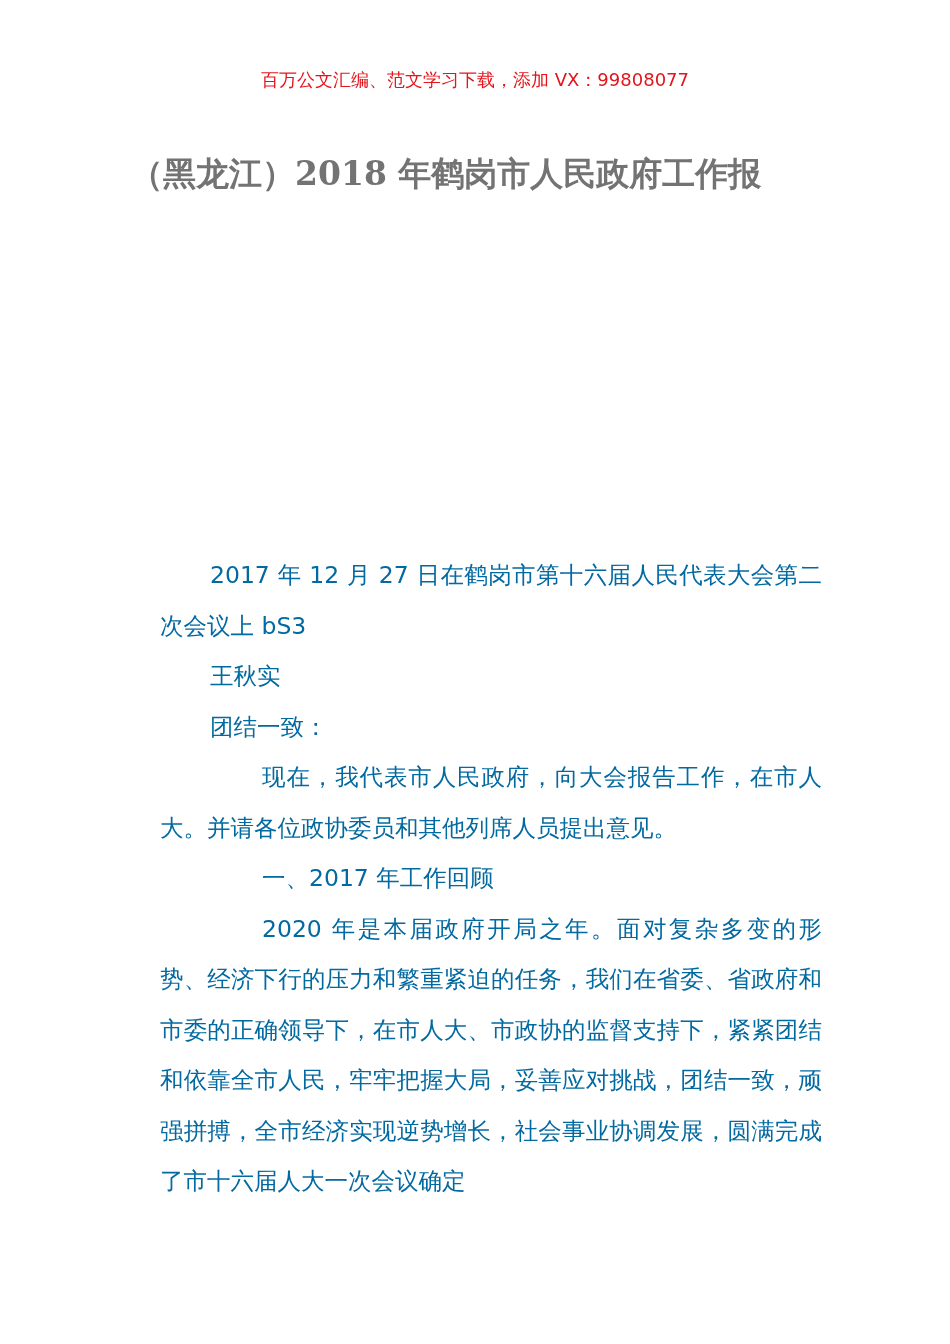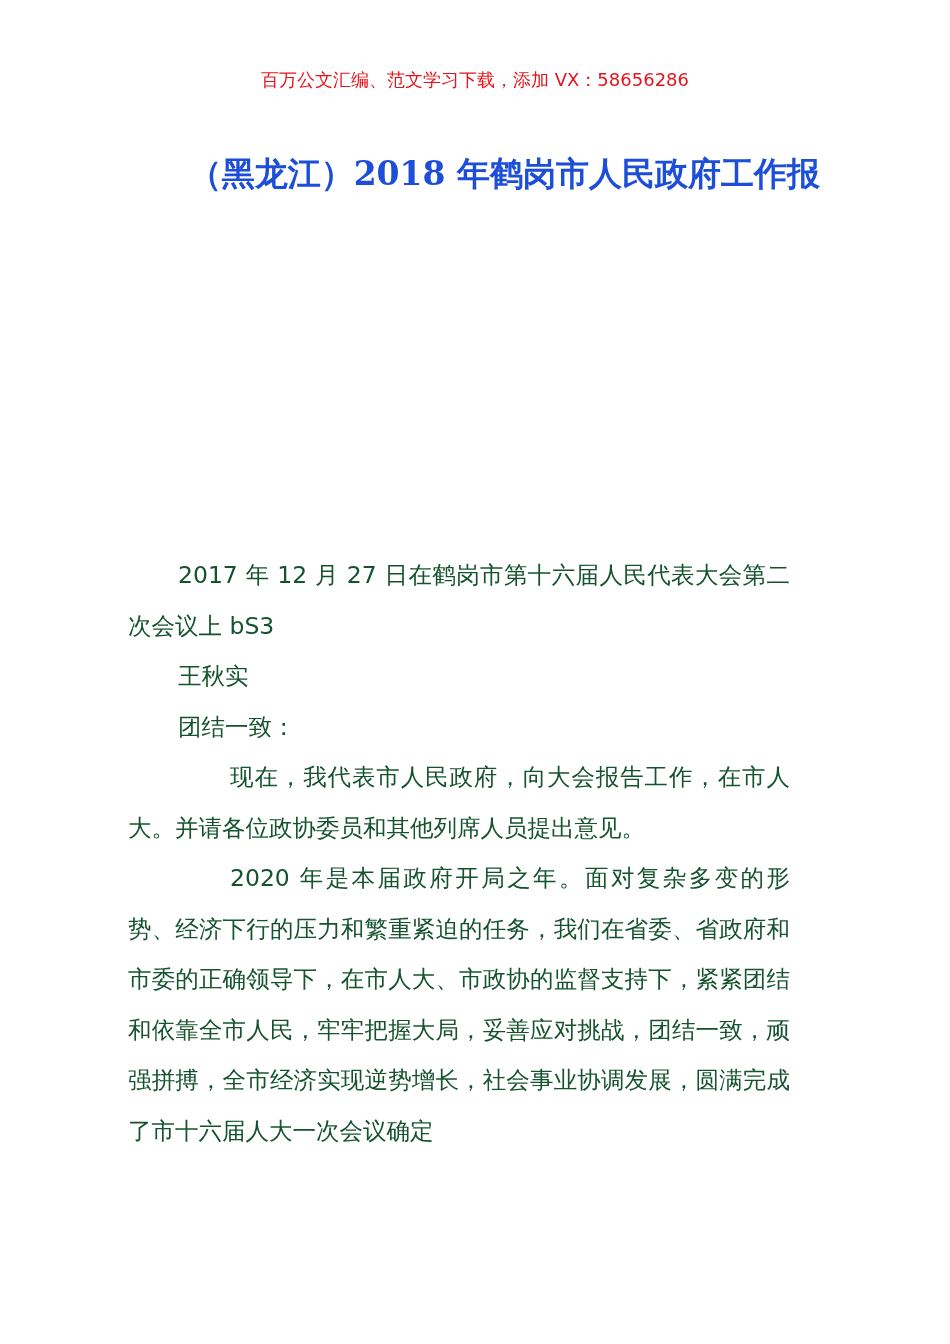--- a/index.html
+++ b/index.html
@@ -23,51 +23,52 @@
       text-align: center;
       font-size: 18px;
       color: #e3141b;
       letter-spacing: 0px;
     }
     .title {
       position: absolute;
       top: 148px;
       left: 130px;
       width: 690px;
-      text-align: right;
+      text-align: left;
       font-size: 33px;
       font-weight: bold;
       line-height: 52px;
       font-family: "DejaVu Serif", "Liberation Serif", serif;
-      color: #1d4ed8;
+      color: #737373;
     }
     .body-text {
       position: absolute;
-      left: 128px;
+      left: 160px;
       width: 662px;
       font-size: 23.5px;
       line-height: 50.5px;
-      color: #14532d;
+      color: #0369a1;
     }
     .body-text p {
       margin: 0;
       text-align: justify;
       text-align-last: left;
     }
     .indent1 { text-indent: 50px; }
     .indent2 { text-indent: 102px; }
   </style>
 </head>
 <body>
 
-<div class="watermark">百万公文汇编、范文学习下载，添加 VX：58656286</div>
+<div class="watermark">百万公文汇编、范文学习下载，添加 VX：99808077</div>
 
 <div class="title">
   <div>（黑龙江）2018 年鹤岗市人民政府工作报</div>
 </div>
 
 <div class="body-text" style="top:550px;">
   <p class="indent1">2017 年 12 月 27 日在鹤岗市第十六届人民代表大会第二次会议上 bS3</p>
   <p class="indent1">王秋实</p>
   <p class="indent1">团结一致：</p>
   <p class="indent2">现在，我代表市人民政府，向大会报告工作，在市人大。并请各位政协委员和其他列席人员提出意见。</p>
+  <p class="indent2">一、2017 年工作回顾</p>
   <p class="indent2">2020 年是本届政府开局之年。面对复杂多变的形势、经济下行的压力和繁重紧迫的任务，我们在省委、省政府和市委的正确领导下，在市人大、市政协的监督支持下，紧紧团结和依靠全市人民，牢牢把握大局，妥善应对挑战，团结一致，顽强拼搏，全市经济实现逆势增长，社会事业协调发展，圆满完成了市十六届人大一次会议确定</p>
 </div>
 
 </body></html>

